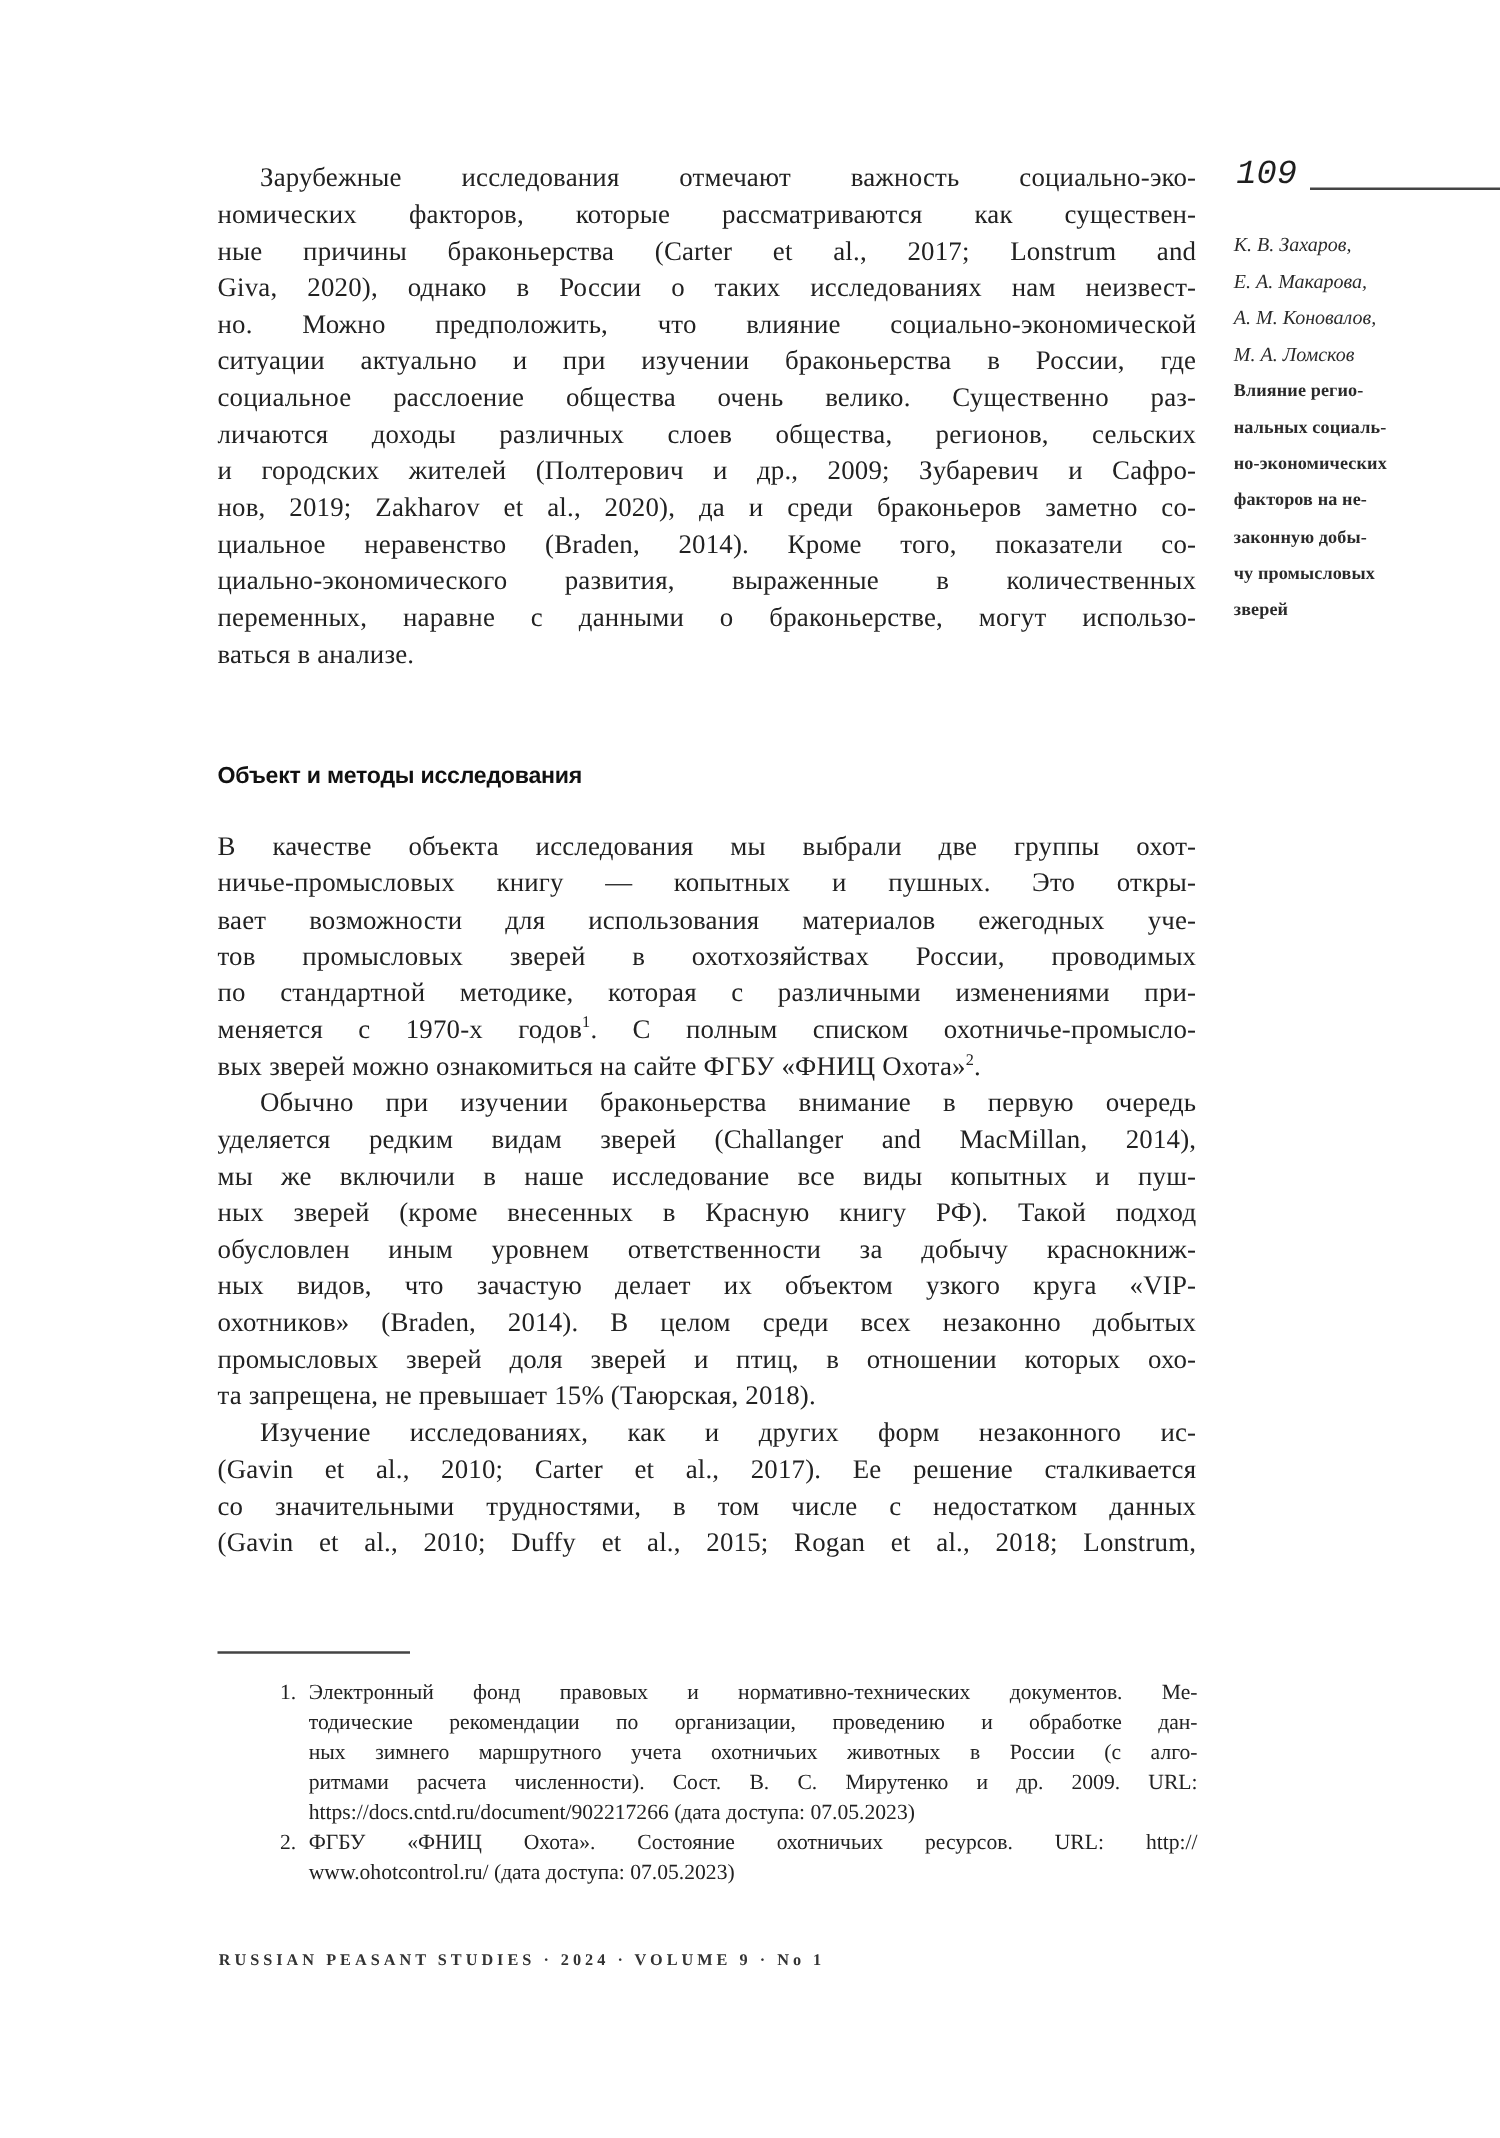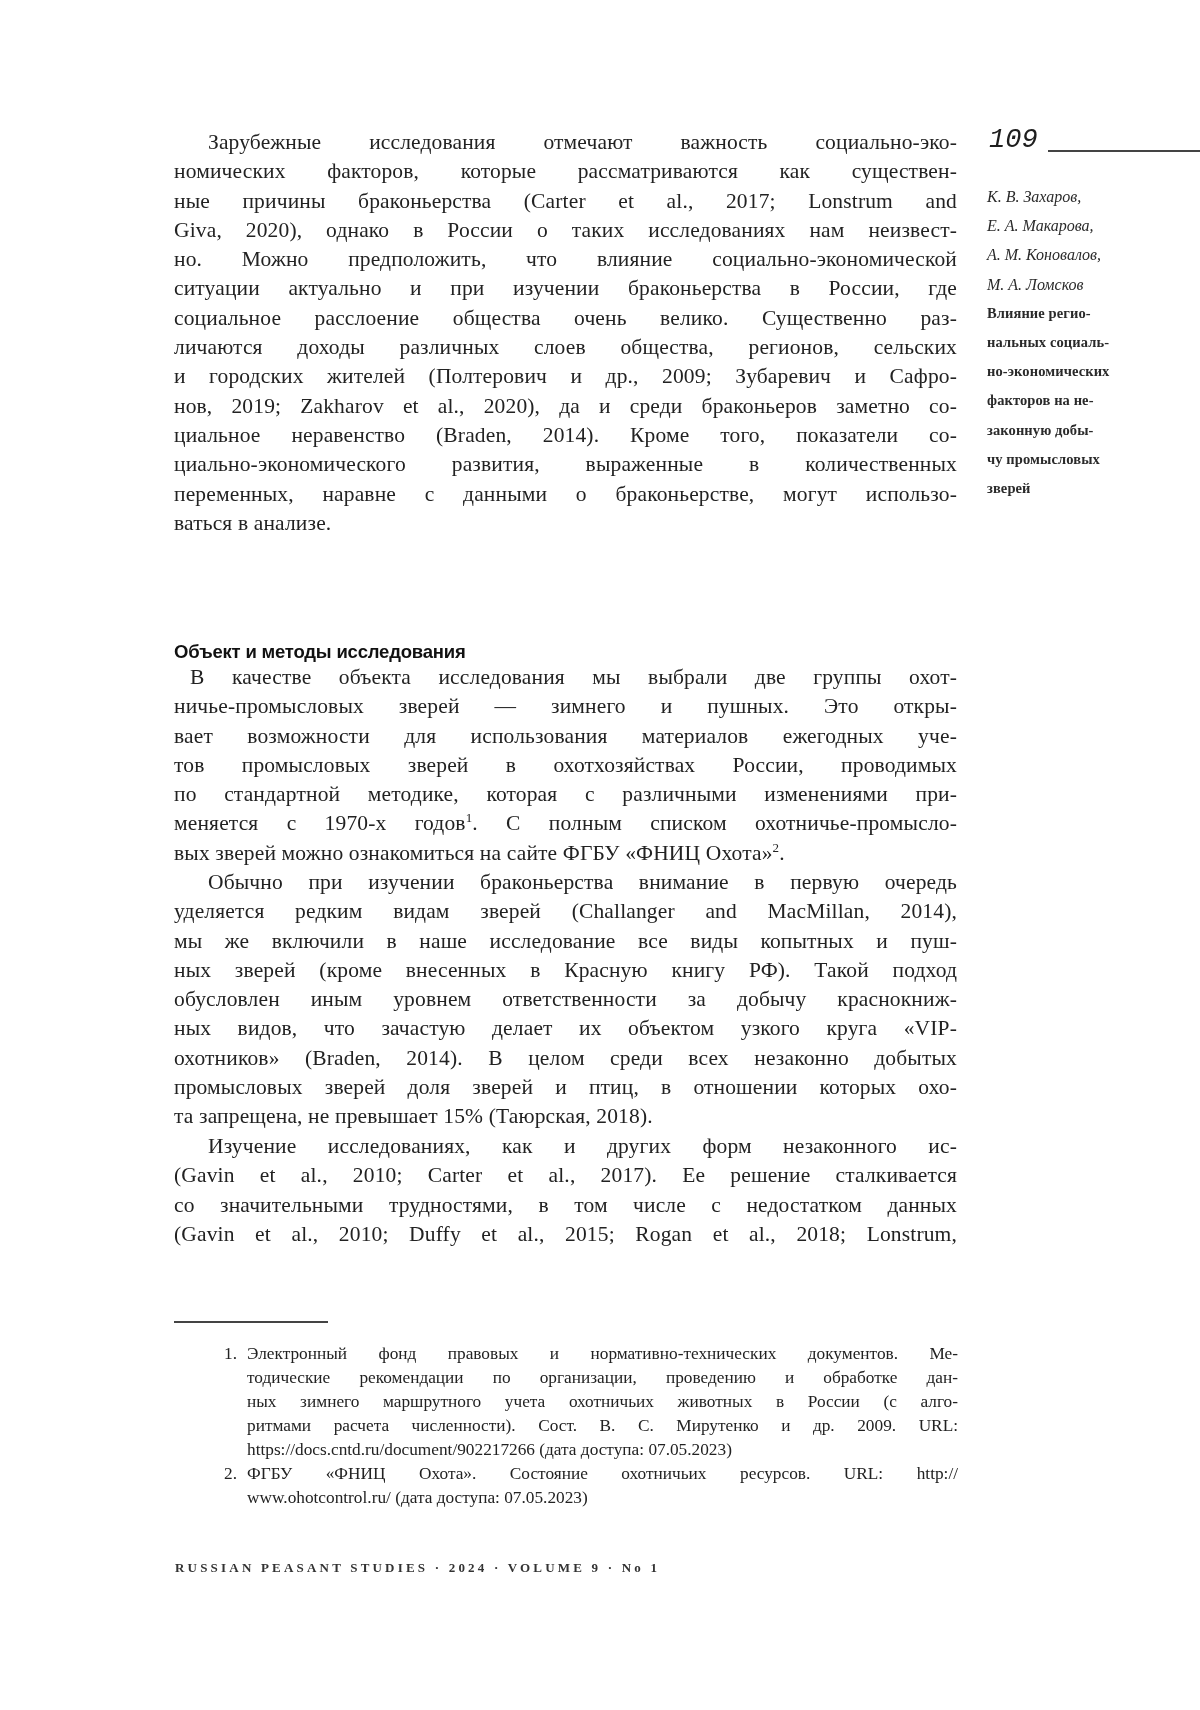--- a/index.html
+++ b/index.html
@@ -6,21 +6,21 @@
   body { width:1200px; height:1710px; position:relative; overflow:hidden; color:#1e1e1e;
          font-family:"DejaVu Serif", serif; }
   .abs { position:absolute; }
   .col { left:174px; width:783px; }
   .line { display:block; height:29.3px; line-height:29.3px; font-size:21.5px; white-space:nowrap;
           font-family:"Liberation Serif", serif; text-align:justify; text-align-last:justify;
           letter-spacing:0.15px; color:#222; }
   .line.last { text-align-last:left; }
   .line.indent { padding-left:34px; box-sizing:border-box; }
   .heading { font-family:"Liberation Sans", sans-serif; font-weight:bold; font-size:18.5px;
-             color:#111; letter-spacing:-0.2px;margin-top:32px; }
+             color:#111; letter-spacing:-0.2px; }
   .pageno { left:989px; top:125px; font-family:Liberation Mono, monospace; font-style:italic;
             font-size:27px; color:#1e1e1e; }
   .hrule { left:1048px; top:150px; width:152px; height:1.6px; background:#444; }
   .side { left:987px; width:200px; }
   .side .s { display:block; height:29.2px; line-height:29.2px; white-space:nowrap; font-size:15.5px;
              font-family:"Liberation Serif", serif; color:#2a2a2a; }
   .side .s.it { font-style:italic; font-size:16px; }
   .side .s.bd { font-weight:bold; font-size:14.5px; letter-spacing:0.1px; }
   .fnrule { left:174px; top:1321px; width:154px; height:1.6px; background:#444; }
   .fn { left:224px; width:734px; }
@@ -66,22 +66,22 @@
   <span class="line">нов, 2019; Zakharov et al., 2020), да и среди браконьеров заметно со-</span>
   <span class="line">циальное неравенство (Braden, 2014). Кроме того, показатели со-</span>
   <span class="line">циально-экономического развития, выраженные в количественных</span>
   <span class="line">переменных, наравне с данными о браконьерстве, могут использо-</span>
   <span class="line last">ваться в анализе.</span>
 </div>
 
 <div class="abs col heading" style="top:609px;">Объект и методы исследования</div>
 
 <div class="abs col" style="top:663px;">
-  <span class="line" style="text-align-last:justify;margin-left:16px;">В качестве объекта исследования мы выбрали две группы охот-</span>
-  <span class="line">ничье-промысловых зверей — зимнего и пушных. Это откры-</span>
+  <span class="line" style="text-align-last:justify;">В качестве объекта исследования мы выбрали две группы охот-</span>
+  <span class="line">ничье-промысловых книгу — копытных и пушных. Это откры-</span>
   <span class="line">вает возможности для использования материалов ежегодных уче-</span>
   <span class="line">тов промысловых зверей в охотхозяйствах России, проводимых</span>
   <span class="line">по стандартной методике, которая с различными изменениями при-</span>
   <span class="line"><span>меняется с 1970-х годов</span><sup>1</sup><span>. С полным списком охотничье-промысло-</span></span>
   <span class="line last"><span>вых зверей можно ознакомиться на сайте ФГБУ «ФНИЦ Охота»</span><sup>2</sup><span>.</span></span>
 </div>
 
 <div class="abs col" style="top:868px;">
   <span class="line indent">Обычно при изучении браконьерства внимание в первую очередь</span>
   <span class="line">уделяется редким видам зверей (Challanger and MacMillan, 2014),</span>

